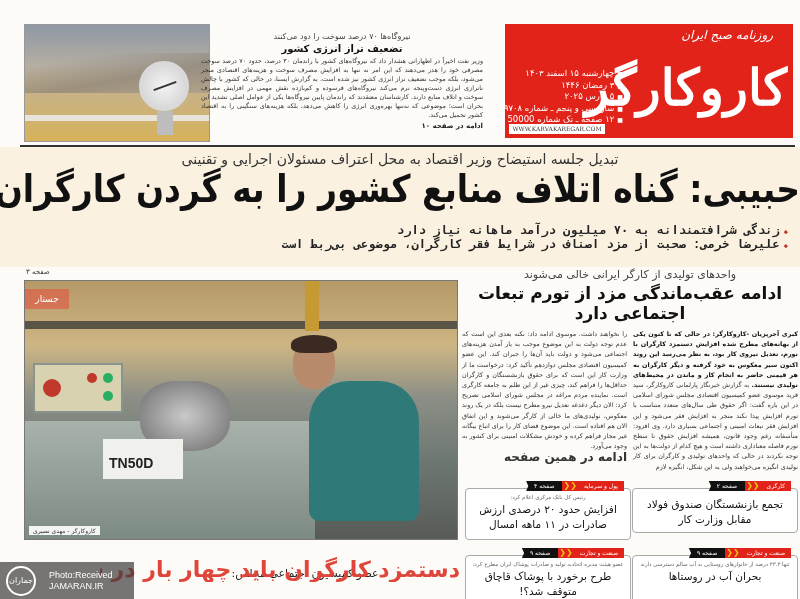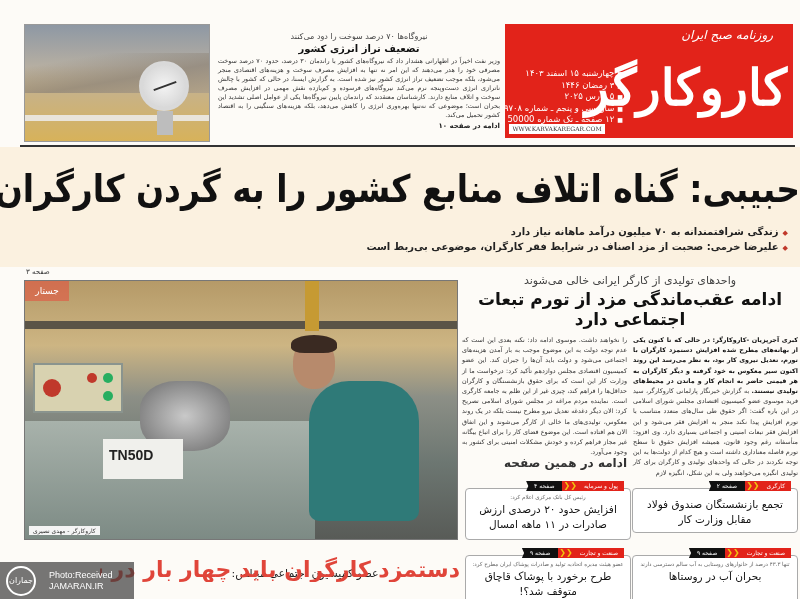--- a/index.html
+++ b/index.html
@@ -19,63 +19,63 @@
 
   
   .teaser-photo { position: absolute; left: 24px; top: 24px; width: 186px; height: 118px; border: 1px solid #999; overflow: hidden;
     background: linear-gradient(180deg, #8e98a4 0%, #b5aea2 35%, #c8b286 60%, #d7b25a 100%); }
   .teaser-photo .mtn { position: absolute; left: 0; top: 28px; width: 100%; height: 40px; background: linear-gradient(170deg, transparent 20%, #8c8276 60%, #a89b88 100%); opacity: .7; }
   .teaser-photo .pipes { position: absolute; left: 0; bottom: 20px; width: 100%; height: 6px; background: #e9e4da; }
   .teaser-photo .gauge { position: absolute; left: 114px; top: 36px; width: 50px; height: 50px; border-radius: 50%; border: 4px solid #d9d9d9; background: radial-gradient(#f4f4f4, #cfcfcf); }
   .teaser-photo .gauge::after { content: ""; position: absolute; left: 10px; top: 20px; width: 24px; height: 2px; background: #333; transform: rotate(-20deg); }
   .teaser-photo .stem { position: absolute; left: 132px; top: 86px; width: 16px; height: 24px; background: #bdbdbd; }
 
-  .teaser { position: absolute; left: 218px; top: 32px; width: 282px; direction: rtl; text-align: center; }
+  .teaser { position: absolute; left: 201px; top: 32px; width: 282px; direction: rtl; text-align: center; }
   .teaser-kicker { font-size: 8px; color: #444; }
   .teaser-title { font-size: 10px; font-weight: bold; color: #111; margin: 2px 0 3px; }
   .teaser-body { font-size: 6.4px; line-height: 9px; text-align: justify; color: #333; }
   .teaser-more { font-size: 7px; font-weight: bold; text-align: right; margin-top: 2px; }
 
   .rule { position: absolute; left: 20px; top: 145px; width: 775px; height: 2px; background: #333; }
 
   
   .main-block { position: absolute; left: 0; top: 147px; width: 800px; height: 120px; background: #fbf1e0; }
   .main-kicker { position: absolute; left: 0; width: 800px; top: 4px; text-align: center; direction: rtl; font-size: 14px; color: #333; }
   .main-headline { position: absolute; left: 0; width: 800px; top: 22px; text-align: center; direction: rtl; font-family: "DejaVu Sans", sans-serif; font-weight: 900; font-size: 33px; color: #111; letter-spacing: -1px; white-space: nowrap; transform: scaleY(1.15); }
   .main-bullets { position: absolute; right: 12px; top: 78px; direction: rtl; }
-  .main-bullet { font-size: 10px; line-height: 13px; color: #222; font-weight: bold; }
+  .main-bullet { font-size: 12px; line-height: 13px; color: #222; font-weight: bold; font-family: Liberation Mono, monospace; }
   .main-bullet::before { content: "\25C6"; color: #c0392b; margin-left: 4px; font-size: 7px; }
   .page-ref { position: absolute; left: 26px; top: 268px; font-size: 7px; color: #333; direction: rtl; }
 
   
   .main-photo { position: absolute; left: 24px; top: 280px; width: 434px; height: 260px; border: 1px solid #777; overflow: hidden;
     background: linear-gradient(180deg, #b59a68 0%, #cdb583 25%, #8c8f86 45%, #6d7772 70%, #585b57 100%); }
   .mp-beam { position: absolute; left: 0; top: 40px; width: 100%; height: 8px; background: #5a5447; }
   .mp-column { position: absolute; left: 280px; top: 0; width: 14px; height: 50px; background: #c69a33; }
   .mp-lathe { position: absolute; left: 0; top: 140px; width: 290px; height: 120px; background: linear-gradient(180deg, #a8b2ab, #7c8a84); }
   .mp-panel { position: absolute; left: 8px; top: 82px; width: 90px; height: 50px; background: #d8d2b0; border: 2px solid #8a948e; }
   .mp-btn { position: absolute; width: 10px; height: 10px; border-radius: 50%; }
   .mp-chuck { position: absolute; left: 115px; top: 100px; width: 90px; height: 70px; border-radius: 40%; background: radial-gradient(#c9c9c9, #6b6b6b); }
-  .mp-label { position: absolute; left: 78px; top: 158px; width: 80px; height: 40px; background: #f0f0ec; font-family: "Liberation Sans", sans-serif; font-size: 14px; font-weight: bold; padding: 8px 6px; color: #222; }
+  .mp-label { position: absolute; left: 78px; top: 158px; width: 80px; height: 40px; background: #f0f0ec; font-family: "Liberation Sans", sans-serif; font-size: 14px; font-weight: bold; padding: 16px 6px; color: #222; }
   .mp-worker-head { position: absolute; left: 268px; top: 58px; width: 42px; height: 50px; border-radius: 45%; background: #b78a6c; }
   .mp-hair { position: absolute; left: 266px; top: 54px; width: 46px; height: 18px; border-radius: 50% 50% 30% 30%; background: #3a2a22; }
   .mp-worker-body { position: absolute; left: 284px; top: 100px; width: 110px; height: 140px; border-radius: 40px 40px 10px 10px; background: #2f7a78; }
   .mp-credit { position: absolute; left: 4px; bottom: 4px; background: #f4f4f4; color: #333; font-size: 6px; padding: 1px 4px; direction: rtl; }
-  .mp-stamp { position: absolute; left: 0; top: 0; width: 44px; height: 20px; background: rgba(231,76,60,.55); color: #fff; font-size: 9px; text-align: center; line-height: 20px; }
+  .mp-stamp { position: absolute; left: 0; top: 8px; width: 44px; height: 20px; background: rgba(231,76,60,.55); color: #fff; font-size: 9px; text-align: center; line-height: 20px; }
 
   
   .bottom-kicker { position: absolute; left: 160px; top: 567px; width: 290px; text-align: center; direction: rtl; font-size: 11px; color: #222; }
   .bottom-headline { position: absolute; left: 100px; top: 557px; width: 360px; direction: rtl; text-align: right; white-space: nowrap; overflow: hidden; font-size: 22px; font-weight: bold; color: #e0453a; }
   .watermark { position: absolute; left: 0; top: 562px; width: 134px; height: 37px; background: rgba(60,60,60,.7); display: flex; align-items: center; }
   .wm-logo { width: 30px; height: 30px; border-radius: 50%; border: 2px solid #fff; margin: 0 4px 0 6px; color: #fff; font-size: 8px; text-align: center; line-height: 26px; }
   .wm-text { color: #fff; font-family: "Liberation Sans", sans-serif; font-size: 9px; line-height: 11px; margin-left: 9px; }
 
   
   .article { position: absolute; left: 462px; top: 268px; width: 336px; direction: rtl; }
-  .article-kicker { text-align: center; font-size: 11px; color: #444; margin-top: 6px; }
+  .article-kicker { text-align: center; font-size: 11px; color: #444; margin-top: 0; }
   .article-title { text-align: center; font-size: 17px; font-weight: bold; color: #111; margin-top: 2px; letter-spacing: -0.5px; }
   .article-cols { display: flex; flex-direction: row; gap: 6px; margin-top: 6px; }
   .article-col { width: 165px; font-size: 6.4px; line-height: 10.2px; text-align: justify; color: #333; }
   .article-col .lead { font-weight: bold; color: #111; }
   .continued { font-size: 12px; font-weight: bold; margin-top: 1px; }
 
   
   .box { position: absolute; width: 166px; border: 1px solid #aaa; border-radius: 4px; background: #fff; direction: rtl; }
   .box-tag { position: absolute; top: -8px; right: 6px; display: flex; height: 10px; direction: rtl; }
   .box-tag .sec { background: #e2231a; color: #fff; font-size: 6px; padding: 0 6px; line-height: 10px; }
@@ -111,20 +111,21 @@
   <div class="teaser">
     <div class="teaser-kicker">نیروگاه‌ها ۷۰ درصد سوخت را دود می‌کنند</div>
     <div class="teaser-title">تضعیف تراز انرژی کشور</div>
     <div class="teaser-body">وزیر نفت اخیراً در اظهاراتی هشدار داد که نیروگاه‌های کشور با راندمان ۳۰ درصد، حدود ۷۰ درصد سوخت مصرفی خود را هدر می‌دهند که این امر نه تنها به افزایش مصرف سوخت و هزینه‌های اقتصادی منجر می‌شود، بلکه موجب تضعیف تراز انرژی کشور نیز شده است. به گزارش ایسنا، در حالی که کشور با چالش ناترازی انرژی دست‌وپنجه نرم می‌کند نیروگاه‌های فرسوده و کم‌بازده نقش مهمی در افزایش مصرف سوخت و اتلاف منابع دارند. کارشناسان معتقدند که راندمان پایین نیروگاه‌ها یکی از عوامل اصلی تشدید این بحران است؛ موضوعی که نه‌تنها بهره‌وری انرژی را کاهش می‌دهد، بلکه هزینه‌های سنگینی را به اقتصاد کشور تحمیل می‌کند.</div>
     <div class="teaser-more">ادامه در صفحه ۱۰</div>
   </div>
 
   <div class="rule"></div>
 
   <div class="main-block">
+    <div class="main-kicker">تبدیل جلسه استیضاح وزیر اقتصاد به محل اعتراف مسئولان اجرایی و تقنینی</div>
     <div class="main-headline">حبیبی: گناه اتلاف منابع کشور را به گردن کارگران نیندازید</div>
     <div class="main-bullets">
       <div class="main-bullet">زندگی شرافتمندانه به ۷۰ میلیون درآمد ماهانه نیاز دارد</div>
       <div class="main-bullet">علیرضا خرمی: صحبت از مزد اصناف در شرایط فقر کارگران، موضوعی بی‌ربط است</div>
     </div>
   </div>
   <div class="page-ref">صفحه ۳</div>
 
   <div class="main-photo">
     <div class="mp-beam"></div>

